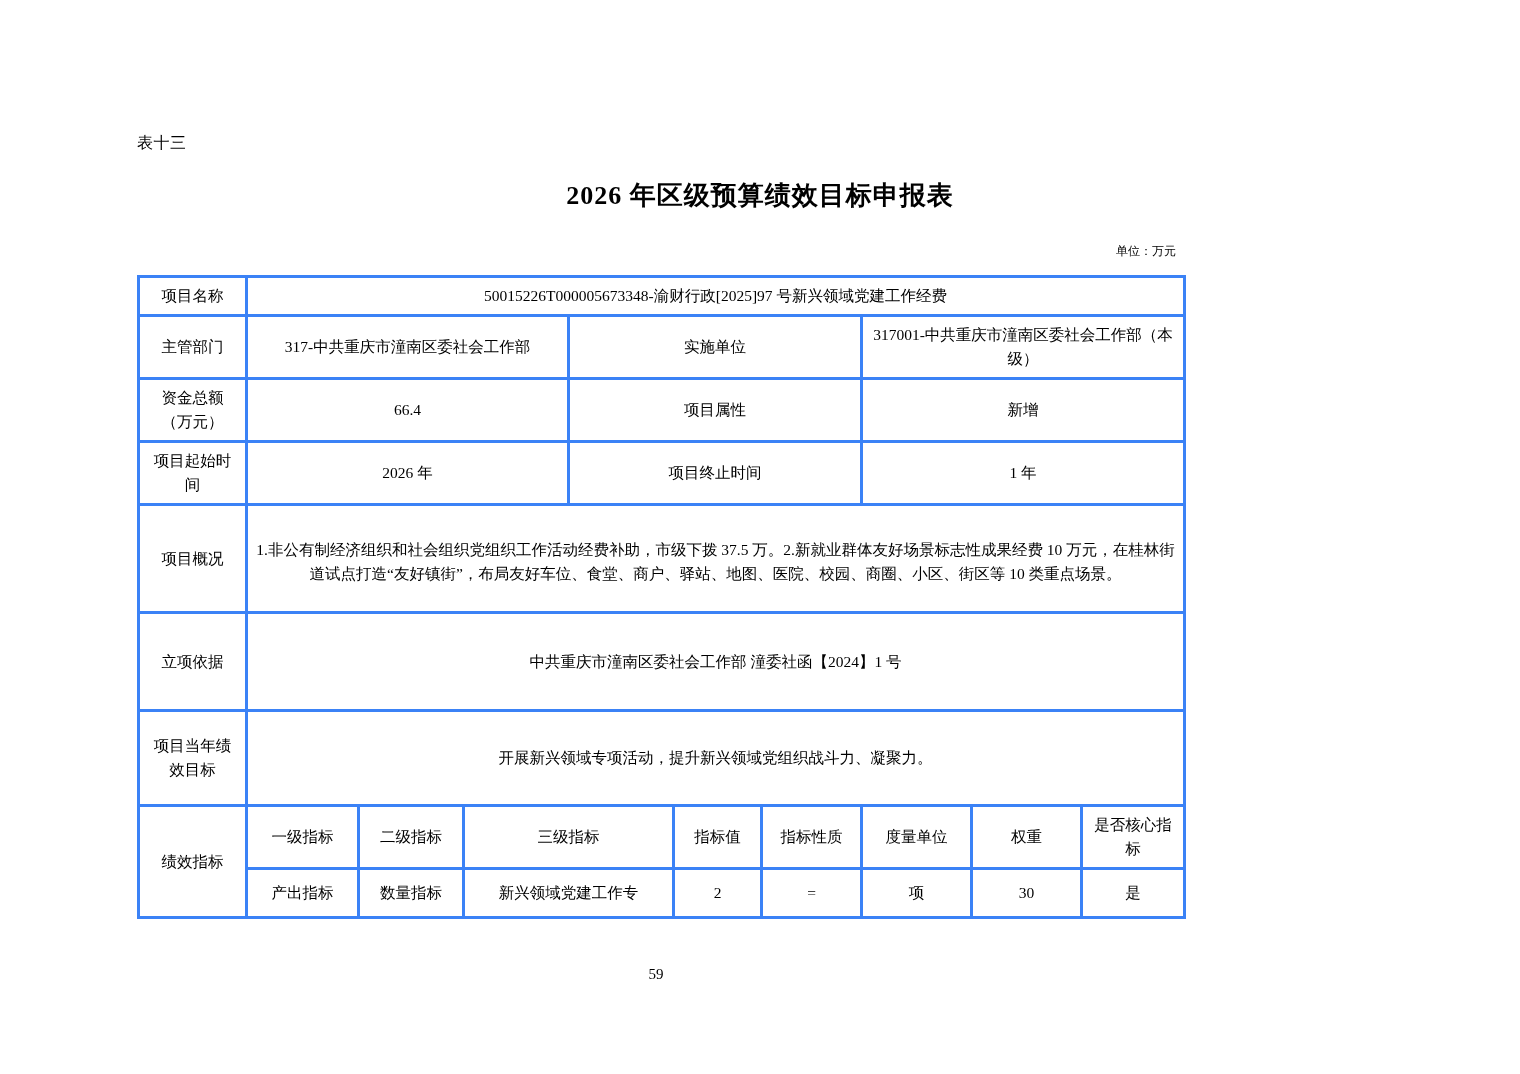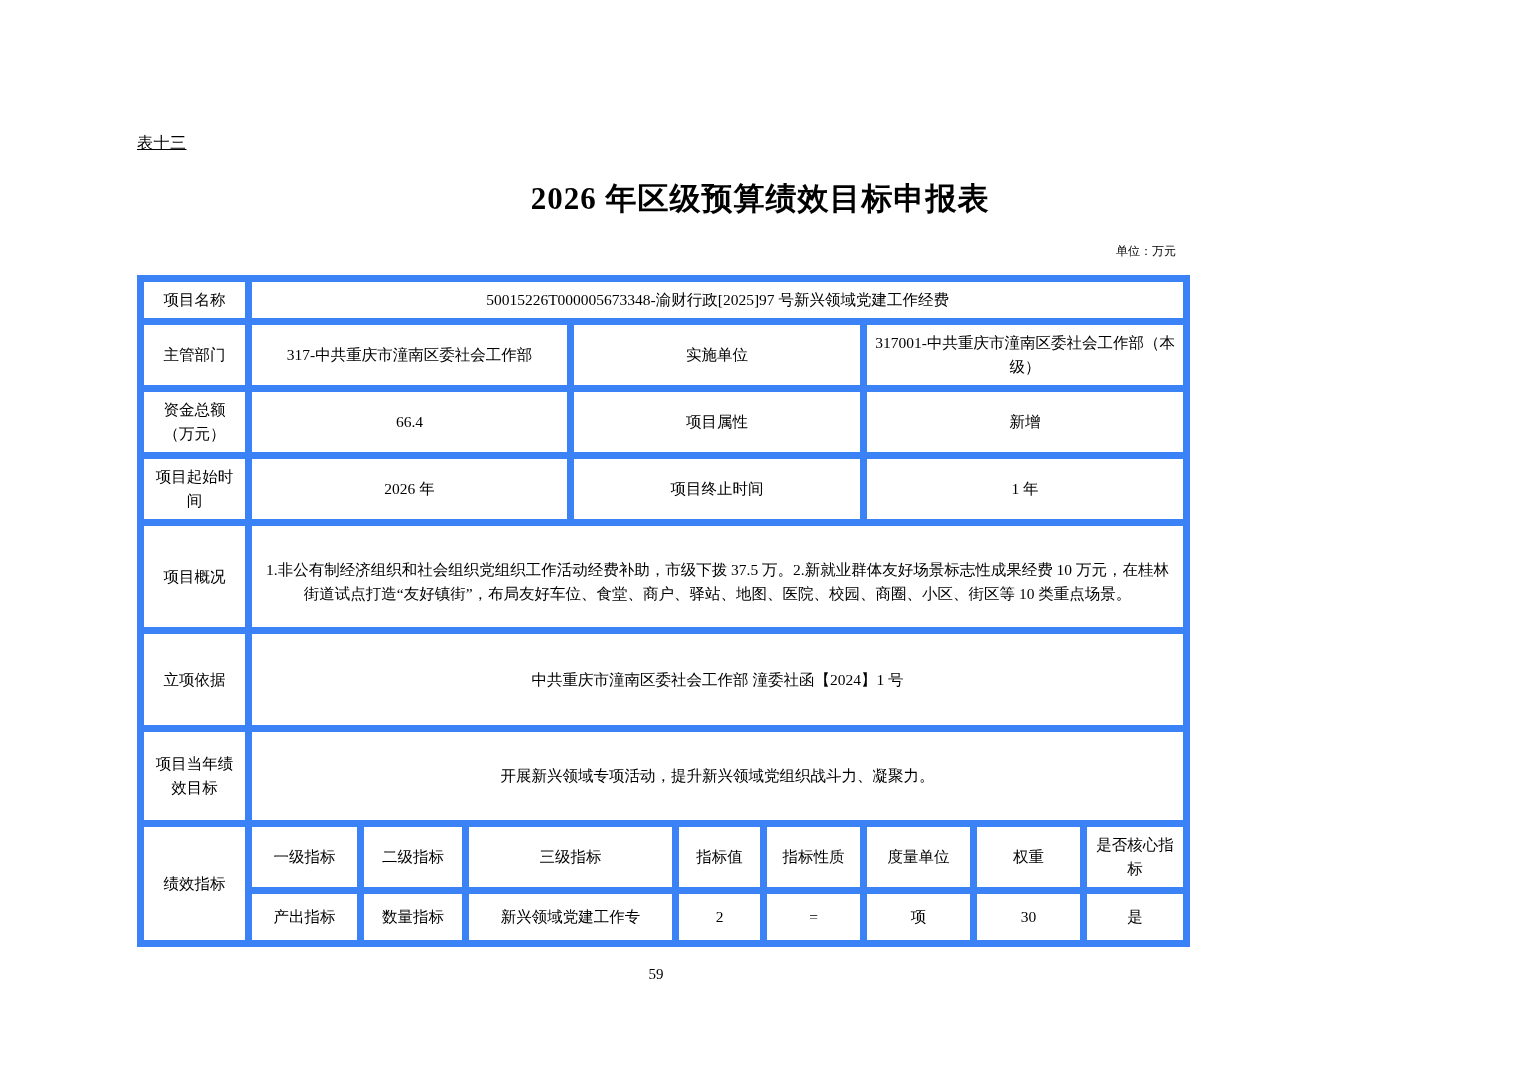--- a/index.html
+++ b/index.html
@@ -21,48 +21,47 @@
     top: 0;
     width: 1520px;
     height: 1074px;
   }
   .form-label {
     position: absolute;
     left: 137px;
     top: 133px;
     font-size: 16px;
     letter-spacing: 0.5px;
-    text-decoration: underline;
   }
   .doc-title {
     position: absolute;
     left: 0;
     top: 178px;
     width: 1520px;
     text-align: center;
-    font-size: 31px;
+    font-size: 26px;
     font-weight: bold;
     letter-spacing: 1px;
   }
   .unit-note {
     position: absolute;
     right: 344px;
     top: 243px;
     font-size: 12px;
   }
   table.main {
     position: absolute;
     left: 137px;
     top: 275px;
     width: 1046px;
     border-collapse: collapse;
     table-layout: fixed;
   }
   table.main td {
-    border: 7px solid #3b82f6;
+    border: 3px solid #3b82f6;
     font-size: 15.5px;
     padding: 6px 8px;
     vertical-align: middle;
     line-height: 1.55;
   }
   td.ctr { text-align: center; }
   td.lbl { text-align: center; }
   td.lft { text-align: center; }
   .pad-left { padding-left: 14px; }
   .row-h1 { height: 30px; }

